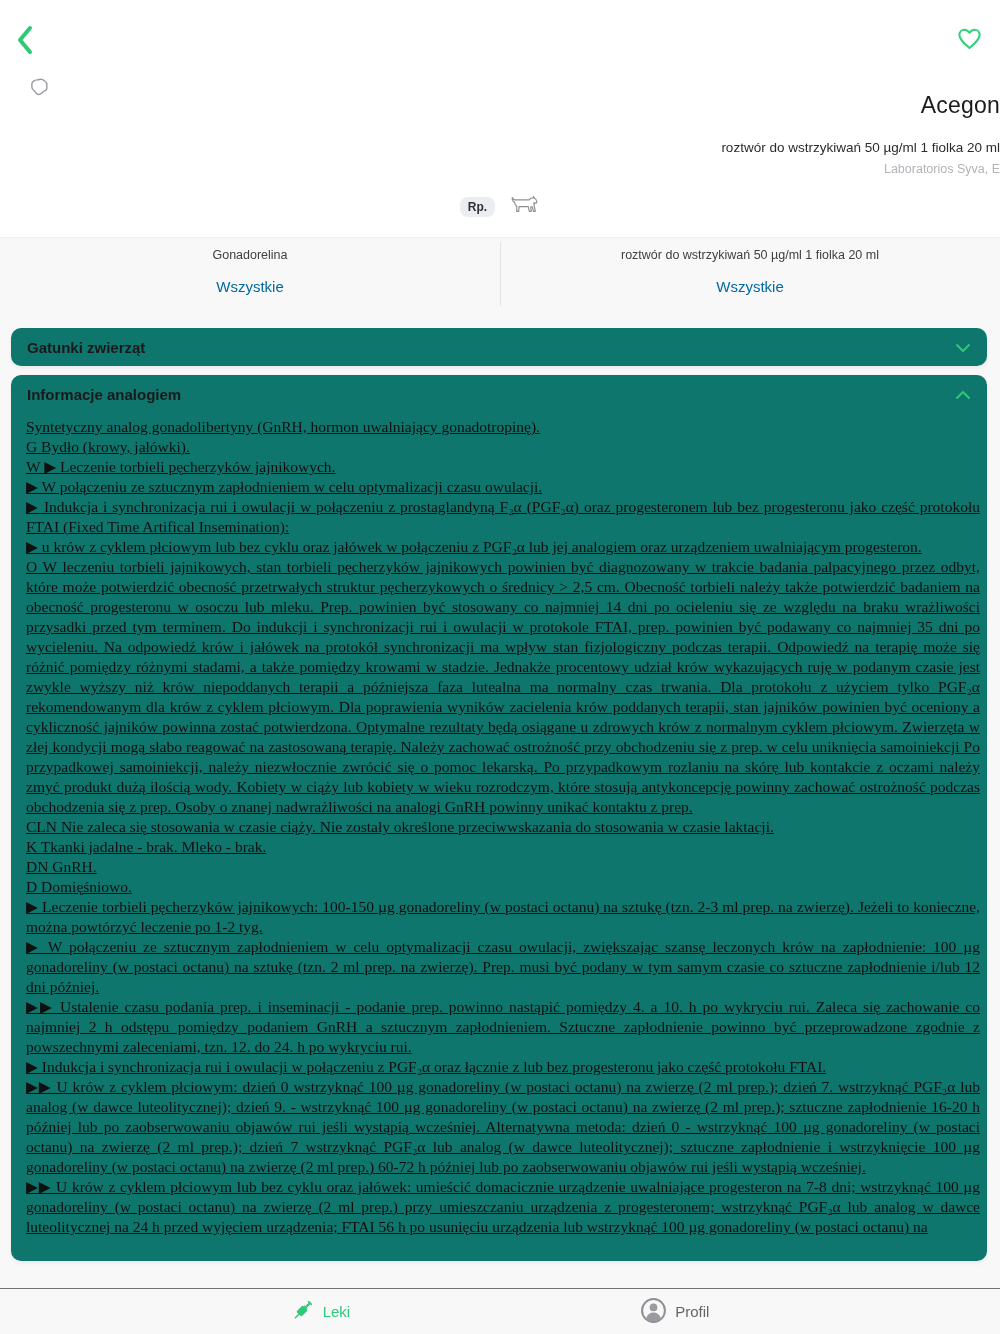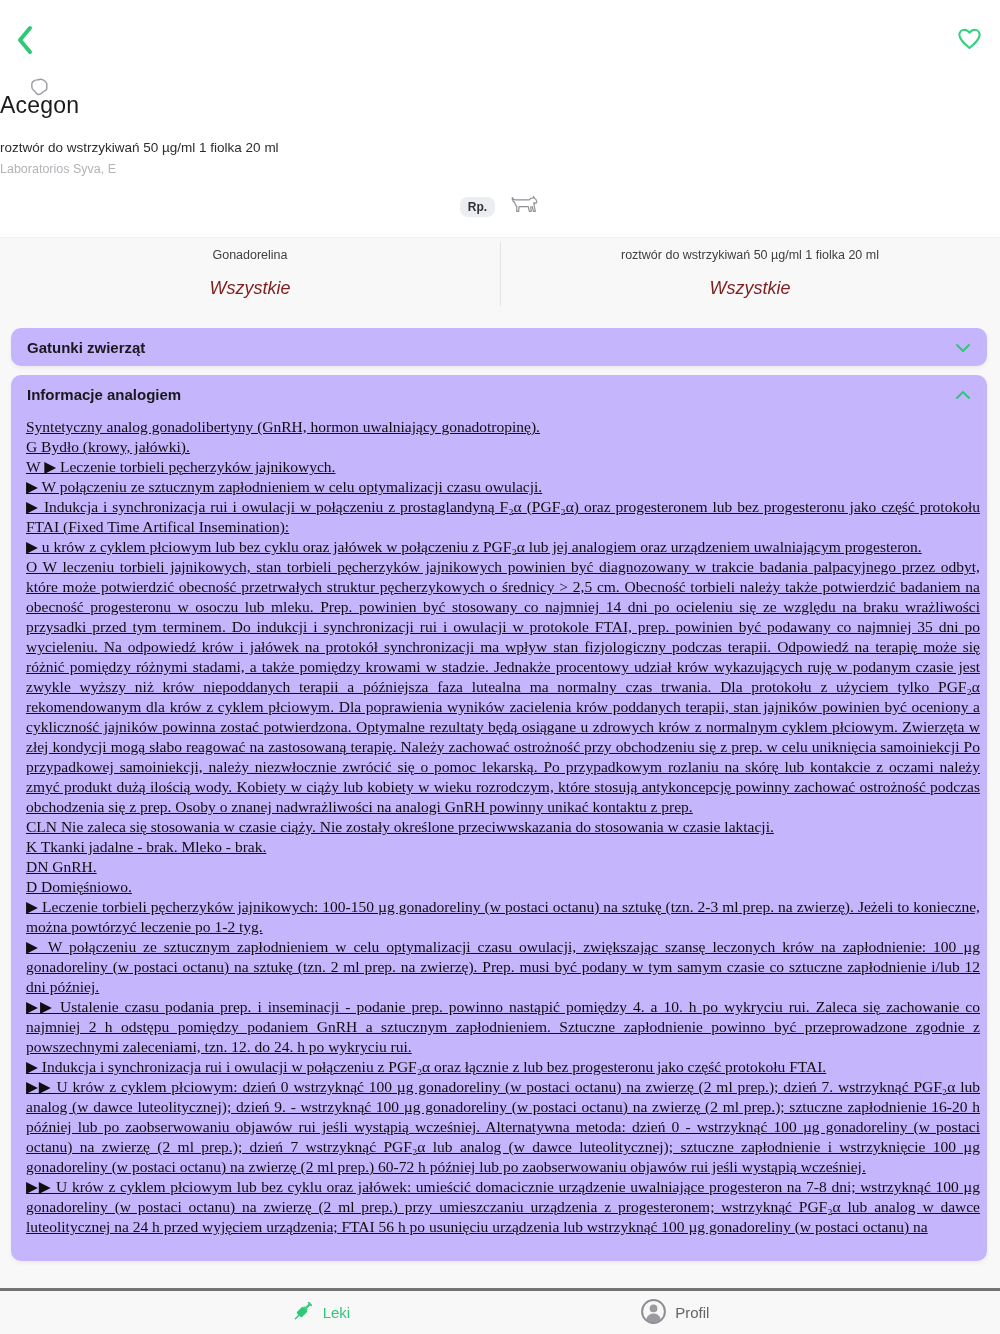--- a/index.html
+++ b/index.html
@@ -10,49 +10,49 @@
     -webkit-font-smoothing:antialiased;
   }
   
   .top-header{position:relative;height:237px;background:#ffffff;}
   .back-button{position:absolute;left:10px;top:24px;width:30px;height:34px;
     display:flex;align-items:center;justify-content:center;cursor:pointer;background:none;border:none;padding:0;}
   .favorite-button{position:absolute;right:16px;top:26px;width:30px;height:28px;
     display:flex;align-items:center;justify-content:center;cursor:pointer;background:none;border:none;padding:0;}
   .region-button{position:absolute;left:24px;top:74px;width:30px;height:30px;
     display:flex;align-items:center;justify-content:center;cursor:pointer;background:none;border:none;padding:0;}
-  .title-block{text-align:left;padding-top:92px;}
+  .title-block{text-align:right;padding-top:92px;}
   .page-title{margin:0;font-size:23px;font-weight:500;color:#1b1b1d;letter-spacing:.2px;}
   .page-subtitle{margin:21px 0 0 0;font-size:13.5px;font-weight:500;color:#2c2c2e;}
   .manufacturer{margin:7px 0 0 0;font-size:12.5px;color:#b3b3b8;}
   .badges-row{margin-top:17px;display:flex;justify-content:center;align-items:center;gap:13px;}
   .rx-badge{background:#ecedf1;color:#2f3137;font-size:12px;font-weight:600;
     padding:3px 8px;border-radius:8px;line-height:1.2;}
   
   .meta-band{position:relative;height:91px;background:#f8f8f9;border-top:1px solid #f0f0f1;
     display:flex;box-sizing:border-box;}
   .meta-col{width:50%;text-align:center;padding-top:10px;box-sizing:border-box;}
   .meta-label{font-size:12.5px;color:#404040;margin:0;}
-  .meta-link{display:inline-block;margin-top:16px;font-size:18px;color:#7f1d1d;cursor:pointer;text-decoration:none;font-style:italic;}
+  .meta-link{display:inline-block;margin-top:16px;font-size:15px;color:#0369a1;cursor:pointer;text-decoration:none;}
   .meta-divider{position:absolute;left:50%;top:4px;width:1px;height:64px;background:#e3e3e6;}
   
   .cards{background:#f8f8f9;padding:0 13px 0 11px;min-height:1006px;}
-  .accordion-card{background:#c4b5fd;border-radius:10px;box-shadow:0 2px 4px rgba(0,0,0,.06);}
+  .accordion-card{background:#0f766e;border-radius:10px;box-shadow:0 2px 4px rgba(0,0,0,.06);}
   .accordion-card + .accordion-card{margin-top:9px;}
   .accordion-header{display:flex;justify-content:space-between;align-items:center;
     padding:11px 16px 10px 16px;cursor:pointer;}
   .accordion-title{font-size:15px;font-weight:700;color:#19191b;}
   .chevron{display:flex;align-items:center;}
   .card-body{padding:4px 7px 24px 15px;
     font-family:"Liberation Serif","DejaVu Serif",serif;
     font-size:15.5px;line-height:20px;color:#0f0f10;text-align:justify;}
   .card-body p{margin:0;text-decoration:underline;}
   
   .tabbar{position:absolute;left:0;right:0;bottom:0;height:46px;background:#f8f8f8;
-    border-top:3px solid #737373;display:flex;justify-content:center;align-items:center;
+    border-top:1px solid #737373;display:flex;justify-content:center;align-items:center;
     gap:290px;z-index:10;box-sizing:border-box;}
   .tab{display:flex;align-items:center;gap:8px;cursor:pointer;background:none;border:none;padding:0;}
   .tab-label-active{font-size:15px;color:#2ec878;}
   .tab-label{font-size:15px;color:#63636a;}
 </style>
 </head>
 <body>
 
 <div class="top-header">
 

